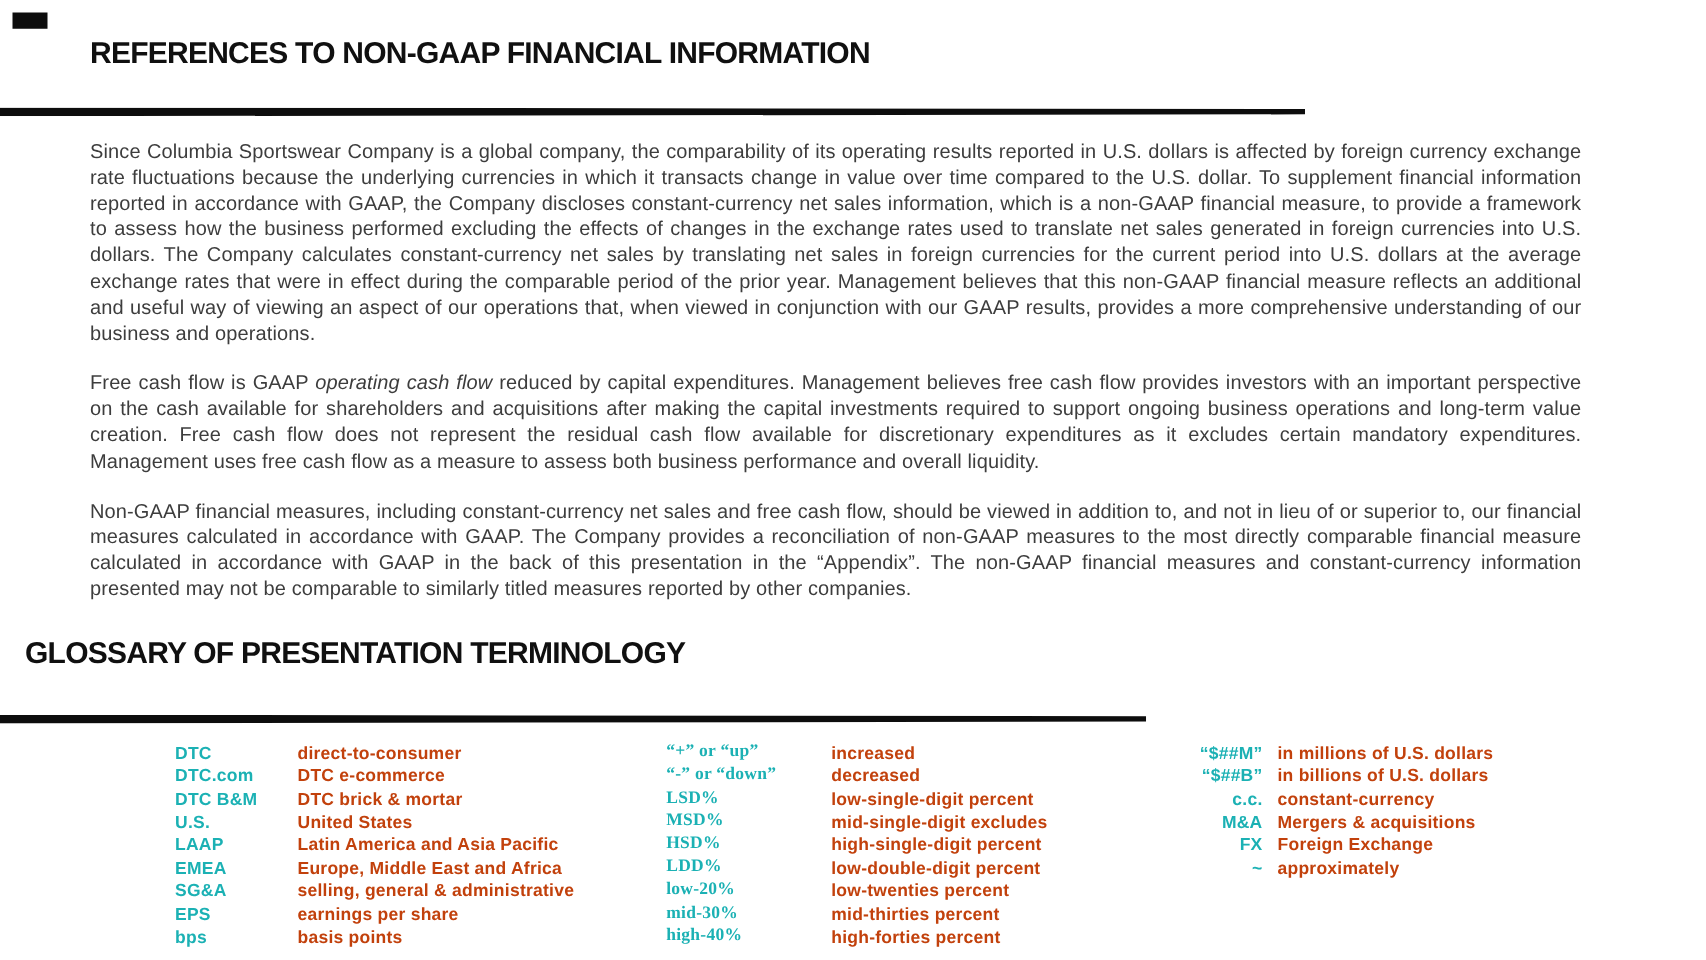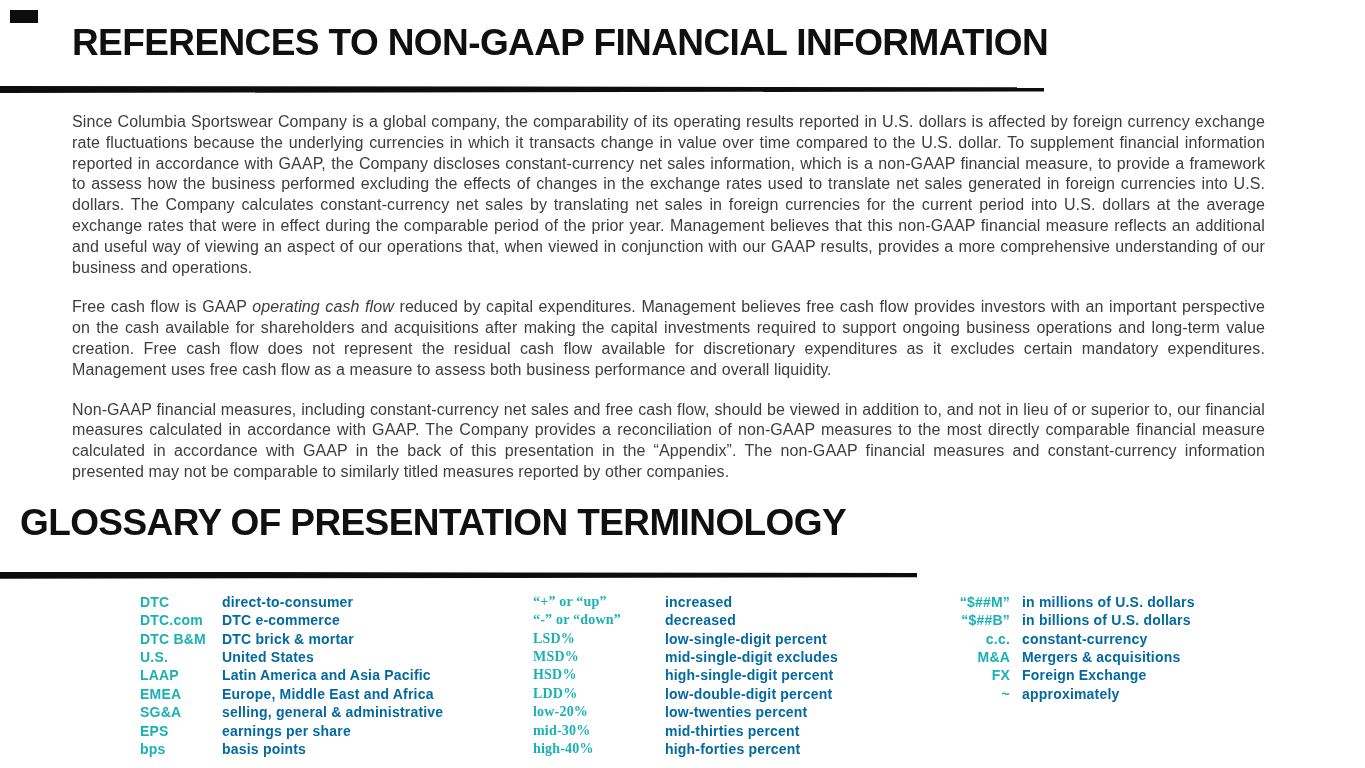--- a/index.html
+++ b/index.html
@@ -10,21 +10,21 @@
     font-family: "Liberation Sans", sans-serif;
     position: relative;
     overflow: hidden;
   }
   .corner-dash {
     position: absolute; left: 10px; top: 10px;
     width: 28px; height: 13px; background: #0d0d0d;
   }
   .slide-title {
     margin: 0 0 0 72px;
-    font-size: 37px;
+    font-size: 24px;
     line-height: 42px;
     font-weight: bold;
     letter-spacing: -0.6px;
     color: #101010;
   }
   #title-1 { margin-top: 22px; }
   #title-2 { margin-top: 11px; margin-left: 20px; }
   .rule {
     background: #0d0d0d;
     height: 7px;
@@ -50,23 +50,23 @@
   .g-col {
     position: absolute; top: 0;
     font-size: 14px;
     line-height: 18.4px;
     font-weight: bold;
     letter-spacing: 0.2px;
     white-space: nowrap;
   }
   .g-row { display: flex; }
   .g-term { flex: none; color: var(--teal); }
-  .g-def  { color: #0369a1; }
+  .g-def  { color: #c2410c; }
   #g-col-1 { left: 140px; }
-  #g-col-1 .g-term { width: 82px; }
+  #g-col-1 .g-term { width: 98px; }
   #g-col-2 { left: 533px; }
   #g-col-2 .g-term { width: 132px; font-family: Liberation Serif, serif; }
   #g-col-3 { left: 935px; }
   #g-col-3 .g-term { width: 75px; text-align: right; margin-right: 12px; }
 </style>
 </head>
 <body style="--teal: #1BB1B4;">
 
 <div class="corner-dash"></div>
 

